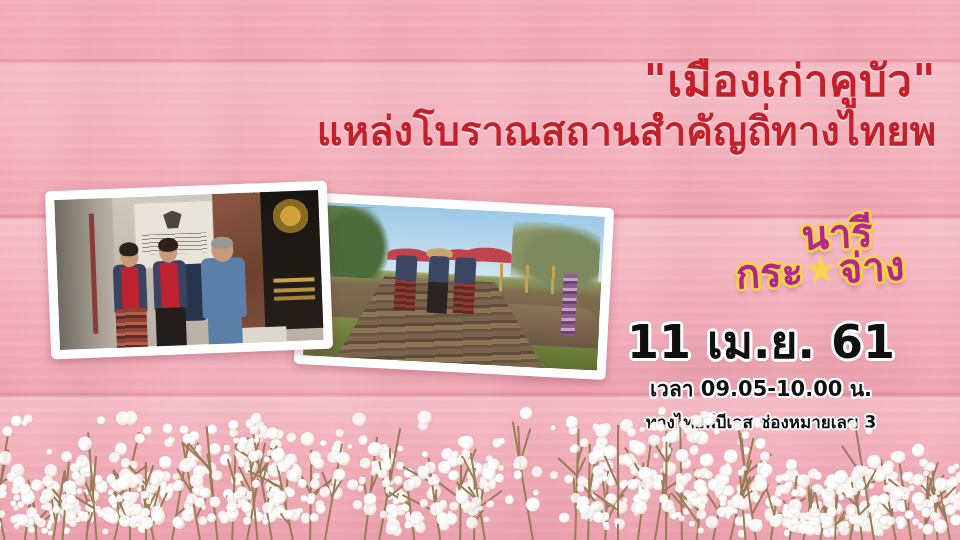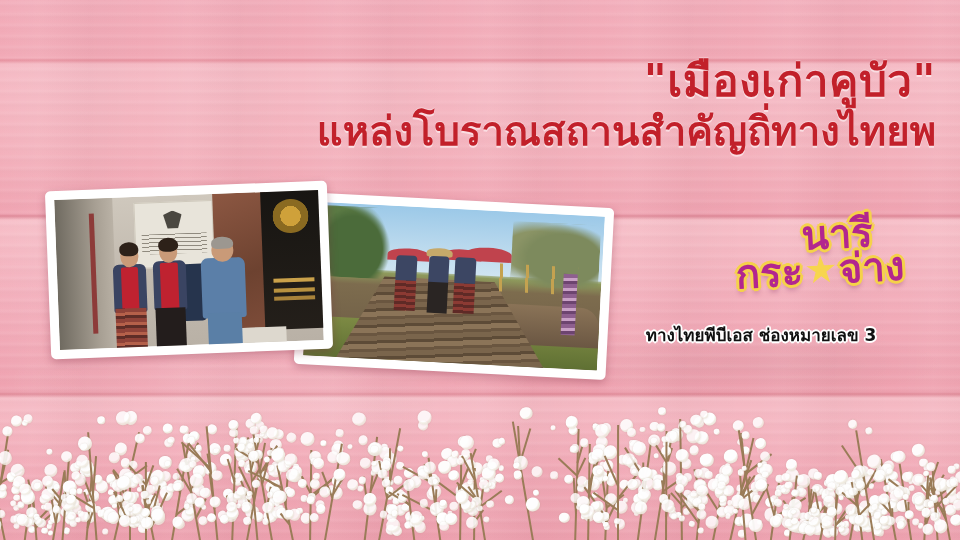--- a/index.html
+++ b/index.html
@@ -310,20 +310,22 @@
   <div id="logo">
     <div class="logo-line" id="logo-top">นารี</div>
     <div id="logo-bottom-row">
       <span class="logo-line">กระ</span>
       <span class="star"></span>
       <span class="logo-line">จ่าง</span>
     </div>
   </div>
 
   <div id="airing">
+    <div class="date-big">11 เม.ย. 61</div>
+    <div class="line-mid">เวลา 09.05-10.00 น.</div>
     <div class="line-small">ทางไทยพีบีเอส ช่องหมายเลข 3</div>
   </div>
 
   <div id="flowers">
       <div class="branch" style="left: -10.82px; width: 2px; height: 117.777px; transform: rotate(8.6547deg);">
         <div class="stem" style="height: 117.777px;"></div>
         <div class="stem" style="height: 35.0645px; bottom: 62.544px; transform: rotate(4.13737deg);"></div>
         <div class="stem" style="height: 25.8931px; bottom: 63.8622px; transform: rotate(49.9511deg);"></div>
         <div class="bloom" style="width: 7.47741px; height: 7.47741px; left: -6.77535px; bottom: 60.8689px; opacity: 0.88;"></div>
         <div class="bloom" style="width: 9.50274px; height: 9.50274px; left: -3.64279px; bottom: 110.964px; opacity: 0.94;"></div>

